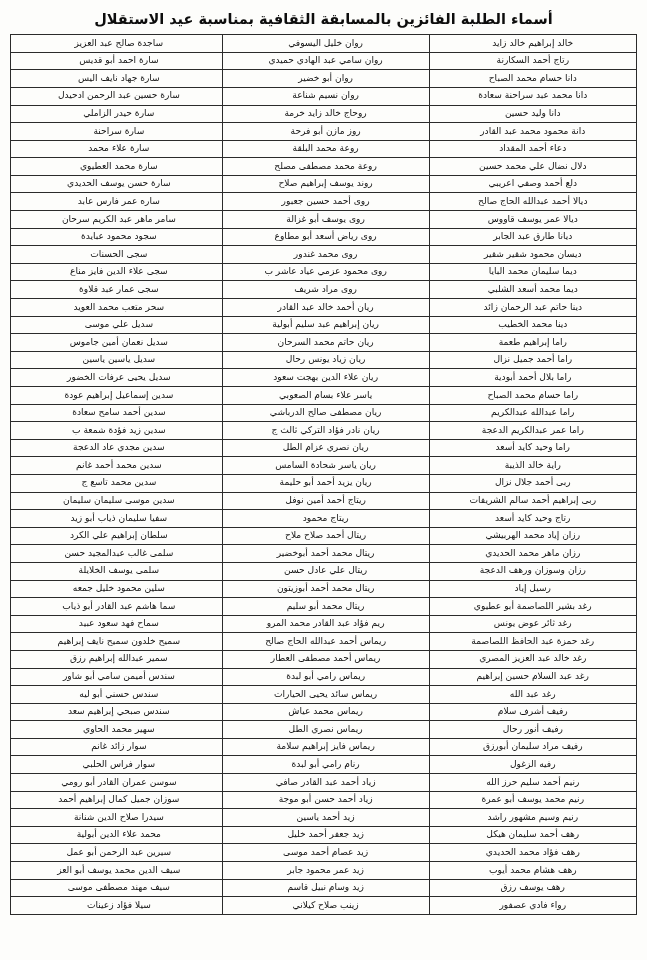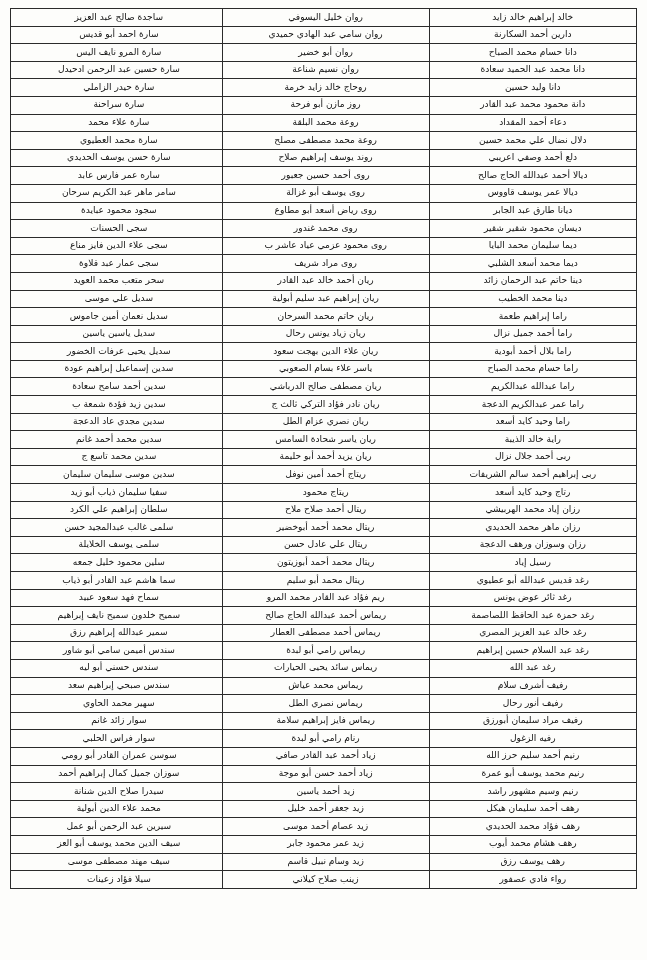--- a/index.html
+++ b/index.html
@@ -52,39 +52,40 @@
     font-family: "DejaVu Sans", sans-serif;
   }
   table.names td.c0 { width: 33.4%; }
   table.names td.c1 { width: 33.3%; }
   table.names td.c2 { width: 33.3%; padding-left: 8px; }
 </style>
 </head>
 <body>
 
 <div class="page">
+  <div class="doc-title">أسماء الطلبة الفائزين بالمسابقة الثقافية بمناسبة عيد الاستقلال</div>
   <table class="names">
     <tbody>
         <tr>
           <td class="c0">خالد إبراهيم خالد زايد</td>
           <td class="c1">روان خليل اليسوفي</td>
           <td class="c2">ساجدة صالح عبد العزيز</td>
         </tr>
         <tr>
-          <td class="c0">دارين أحمد السكارنة</td>
+          <td class="c0">رتاج أحمد السكارنة</td>
           <td class="c1">روان سامي عبد الهادي حميدي</td>
           <td class="c2">سارة احمد أبو قديس</td>
         </tr>
         <tr>
           <td class="c0">دانا حسام محمد الصباح</td>
           <td class="c1">روان أبو خضير</td>
-          <td class="c2">سارة المرو نايف اليس</td>
-        </tr>
-        <tr>
-          <td class="c0">دانا محمد عبد الحميد سعادة</td>
+          <td class="c2">سارة جهاد نايف اليس</td>
+        </tr>
+        <tr>
+          <td class="c0">دانا محمد عبد سراحنة سعادة</td>
           <td class="c1">روان نسيم شناعة</td>
           <td class="c2">سارة حسين عبد الرحمن ادحيدل</td>
         </tr>
         <tr>
           <td class="c0">دانا وليد حسين</td>
           <td class="c1">روحاج خالد زايد خرمة</td>
           <td class="c2">سارة حيدر الزاملي</td>
         </tr>
         <tr>
           <td class="c0">دانة محمود محمد عبد القادر</td>
@@ -215,21 +216,21 @@
           <td class="c0">رزان وسوزان ورهف الدعجة</td>
           <td class="c1">ريتال علي عادل حسن</td>
           <td class="c2">سلمى يوسف الخلايلة</td>
         </tr>
         <tr>
           <td class="c0">رسيل إياد</td>
           <td class="c1">ريتال محمد أحمد أبوزيتون</td>
           <td class="c2">سلين محمود خليل جمعه</td>
         </tr>
         <tr>
-          <td class="c0">رغد قديس عبدالله أبو عطيوي</td>
+          <td class="c0">رغد بشير اللصاصمة أبو عطيوي</td>
           <td class="c1">ريتال محمد أبو سليم</td>
           <td class="c2">سما هاشم عبد القادر أبو ذياب</td>
         </tr>
         <tr>
           <td class="c0">رغد ثائر عوض يونس</td>
           <td class="c1">ريم فؤاد عبد القادر محمد المرو</td>
           <td class="c2">سماح فهد سعود عبيد</td>
         </tr>
         <tr>
           <td class="c0">رغد حمزة عبد الحافظ اللصاصمة</td>

